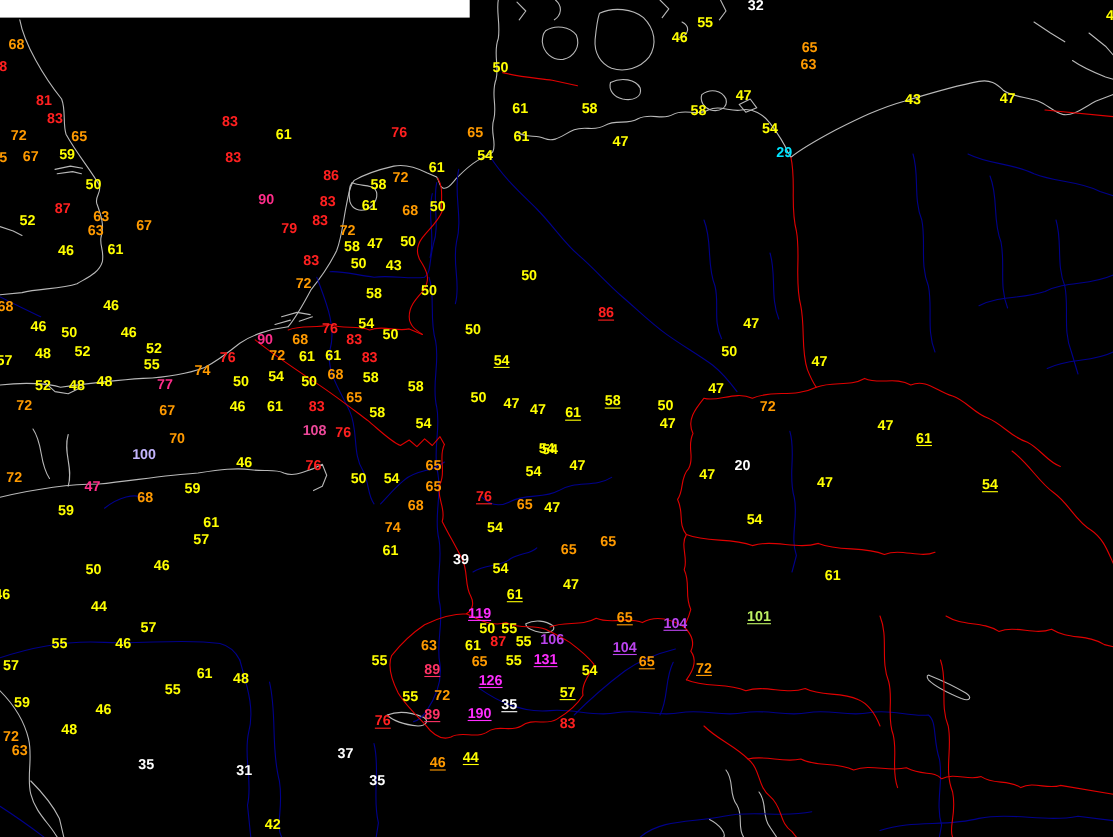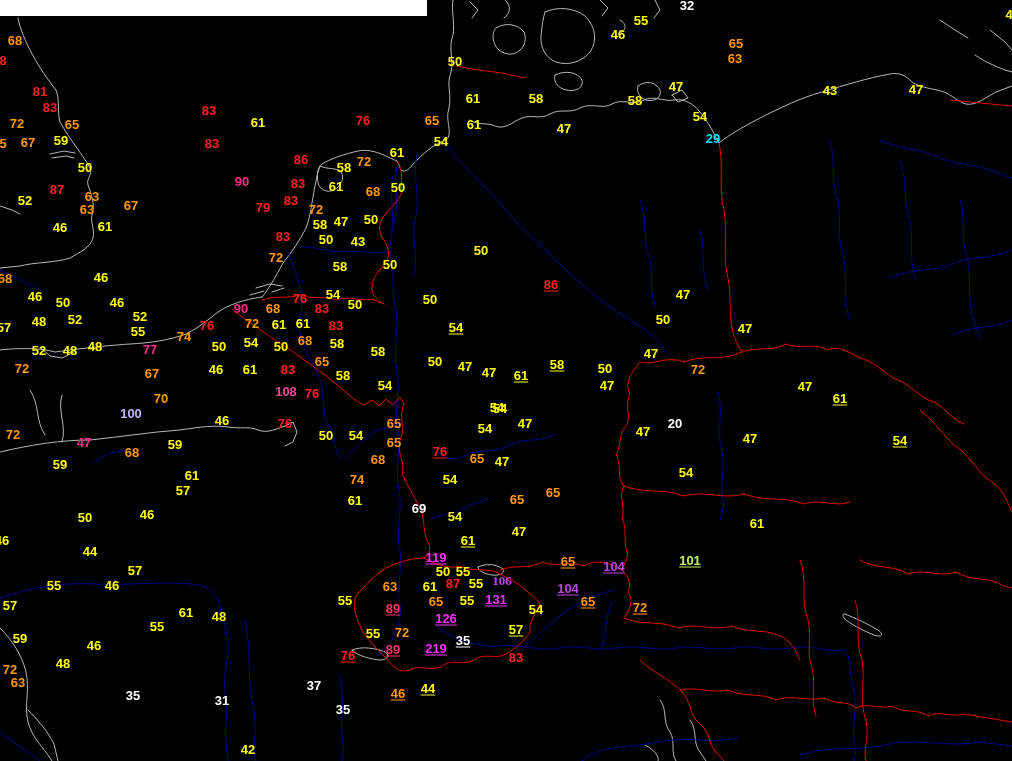--- a/index.html
+++ b/index.html
@@ -268,51 +268,51 @@
       <span class="station" style="left: 485px; top: 428px; color: rgb(255, 255, 0);">54</span>
       <span class="station" style="left: 394px; top: 423px; color: rgb(255, 154, 0);">65</span>
       <span class="station" style="left: 394px; top: 442px; color: rgb(255, 154, 0);">65</span>
       <span class="station u" style="left: 440px; top: 451px; color: rgb(255, 32, 32);">76</span>
       <span class="station" style="left: 477px; top: 458px; color: rgb(255, 154, 0);">65</span>
       <span class="station" style="left: 502px; top: 461px; color: rgb(255, 255, 0);">47</span>
       <span class="station" style="left: 378px; top: 459px; color: rgb(255, 154, 0);">68</span>
       <span class="station" style="left: 357px; top: 479px; color: rgb(255, 154, 0);">74</span>
       <span class="station" style="left: 450px; top: 479px; color: rgb(255, 255, 0);">54</span>
       <span class="station" style="left: 355px; top: 500px; color: rgb(255, 255, 0);">61</span>
-      <span class="station" style="left: 419px; top: 508px; color: rgb(255, 255, 255);">69</span>
+      <span class="station" style="left: 419px; top: 508px; color: rgb(255, 255, 255);">39</span>
       <span class="station" style="left: 455px; top: 516px; color: rgb(255, 255, 0);">54</span>
       <span class="station" style="left: 517px; top: 499px; color: rgb(255, 154, 0);">65</span>
       <span class="station" style="left: 553px; top: 492px; color: rgb(255, 154, 0);">65</span>
       <span class="station" style="left: 519px; top: 531px; color: rgb(255, 255, 0);">47</span>
       <span class="station u" style="left: 468px; top: 540px; color: rgb(255, 255, 0);">61</span>
       <span class="station u" style="left: 436px; top: 557px; color: rgb(255, 45, 255);">119</span>
       <span class="station" style="left: 443px; top: 571px; color: rgb(255, 255, 0);">50</span>
       <span class="station" style="left: 463px; top: 571px; color: rgb(255, 255, 0);">55</span>
       <span class="station" style="left: 430px; top: 586px; color: rgb(255, 255, 0);">61</span>
       <span class="station" style="left: 453px; top: 583px; color: rgb(255, 32, 32);">87</span>
       <span class="station" style="left: 476px; top: 583px; color: rgb(255, 255, 0);">55</span>
-      <span class="station" style="left: 502px; top: 581px; color: rgb(187, 68, 238); font-family: Liberation Serif, serif;">106</span>
+      <span class="station" style="left: 502px; top: 581px; color: rgb(187, 68, 238);">106</span>
       <span class="station" style="left: 390px; top: 586px; color: rgb(255, 154, 0);">63</span>
       <span class="station" style="left: 436px; top: 601px; color: rgb(255, 154, 0);">65</span>
       <span class="station" style="left: 467px; top: 600px; color: rgb(255, 255, 0);">55</span>
       <span class="station u" style="left: 496px; top: 599px; color: rgb(255, 45, 255);">131</span>
       <span class="station u" style="left: 568px; top: 561px; color: rgb(255, 154, 0);">65</span>
       <span class="station u" style="left: 614px; top: 566px; color: rgb(187, 68, 238);">104</span>
       <span class="station u" style="left: 568px; top: 588px; color: rgb(187, 68, 238);">104</span>
       <span class="station u" style="left: 588px; top: 601px; color: rgb(255, 154, 0);">65</span>
       <span class="station u" style="left: 640px; top: 607px; color: rgb(255, 154, 0);">72</span>
       <span class="station" style="left: 536px; top: 609px; color: rgb(255, 255, 0);">54</span>
       <span class="station u" style="left: 516px; top: 629px; color: rgb(255, 255, 0);">57</span>
       <span class="station" style="left: 373px; top: 633px; color: rgb(255, 255, 0);">55</span>
       <span class="station" style="left: 402px; top: 632px; color: rgb(255, 154, 0);">72</span>
       <span class="station" style="left: 345px; top: 600px; color: rgb(255, 255, 0);">55</span>
       <span class="station u" style="left: 393px; top: 608px; color: rgb(255, 51, 102);">89</span>
       <span class="station u" style="left: 446px; top: 618px; color: rgb(255, 45, 255);">126</span>
       <span class="station u" style="left: 393px; top: 649px; color: rgb(255, 51, 102);">89</span>
-      <span class="station u" style="left: 436px; top: 648px; color: rgb(255, 45, 255);">219</span>
+      <span class="station u" style="left: 436px; top: 648px; color: rgb(255, 45, 255);">190</span>
       <span class="station u" style="left: 463px; top: 640px; color: rgb(255, 255, 255);">35</span>
       <span class="station" style="left: 516px; top: 657px; color: rgb(255, 32, 32);">83</span>
       <span class="station u" style="left: 348px; top: 655px; color: rgb(255, 32, 32);">76</span>
       <span class="station u" style="left: 398px; top: 693px; color: rgb(255, 154, 0);">46</span>
       <span class="station u" style="left: 428px; top: 688px; color: rgb(255, 255, 0);">44</span>
       <span class="station" style="left: 314px; top: 685px; color: rgb(255, 255, 255);">37</span>
       <span class="station" style="left: 343px; top: 709px; color: rgb(255, 255, 255);">35</span>
     </div>
 
   <div id="title-bar">

